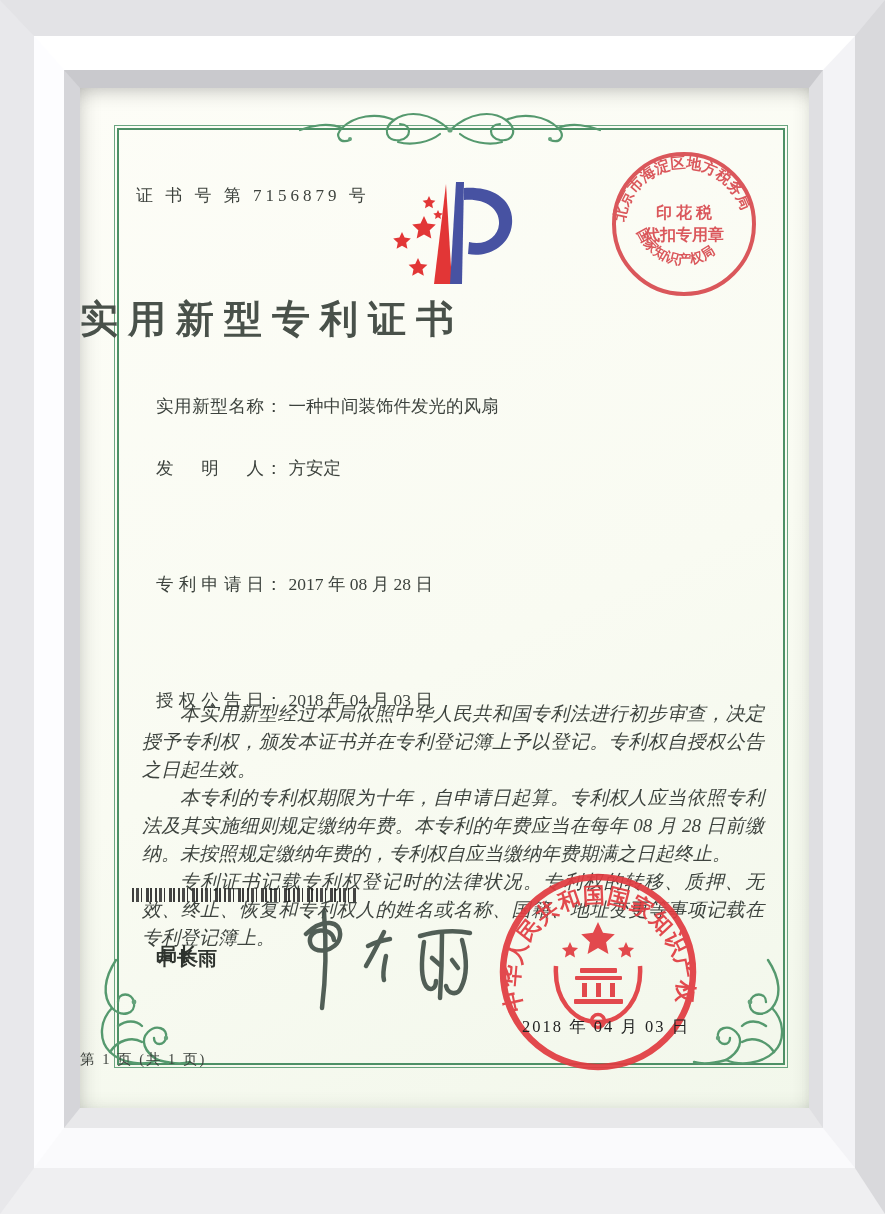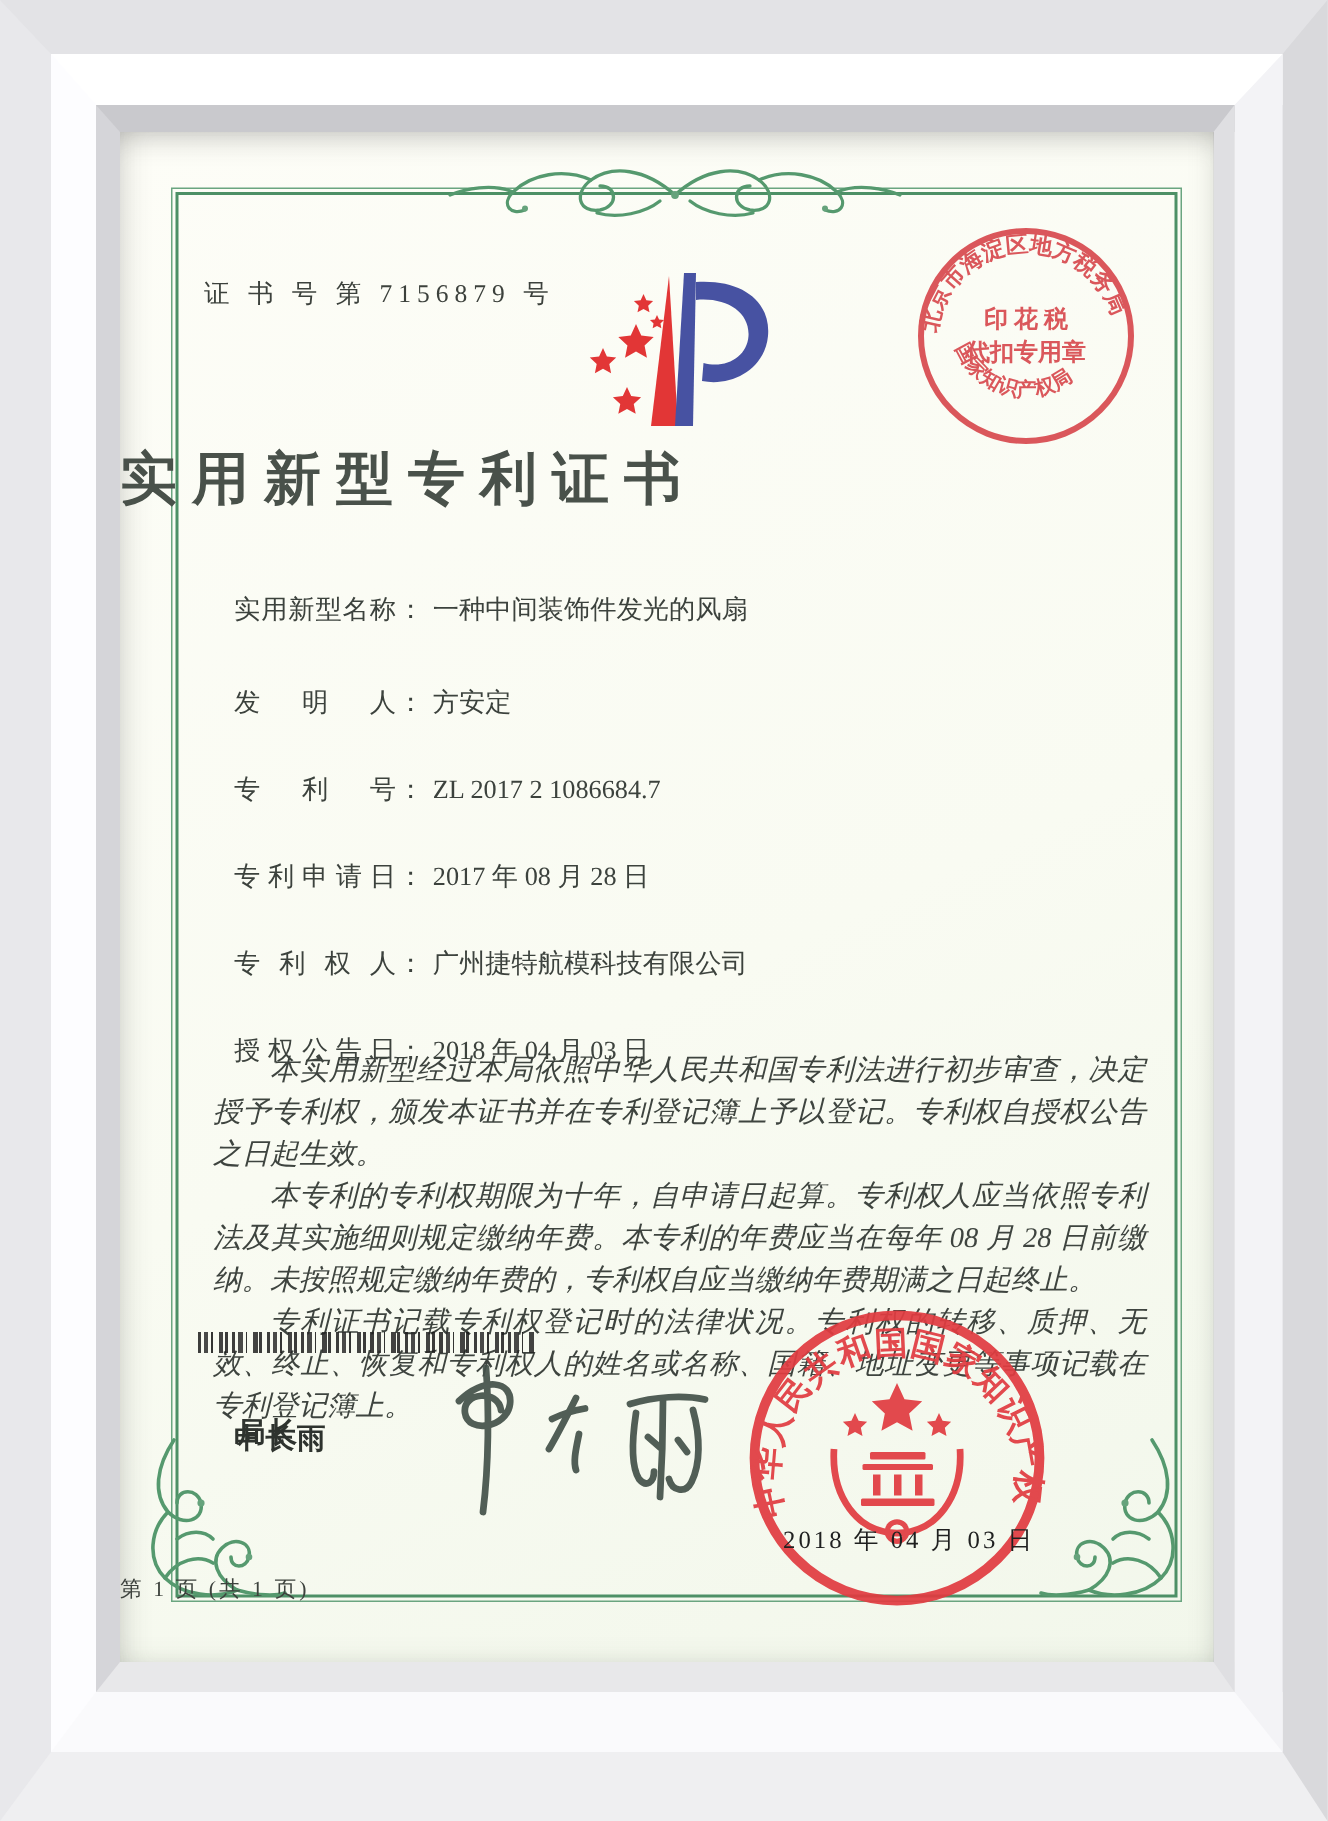--- a/index.html
+++ b/index.html
@@ -146,28 +146,22 @@
       </svg>
 
       <div class="title">实用新型专利证书</div>
 
       <div class="field" style="top:306px">
         <span class="lbl">实用新型名称</span><span class="sep">：</span><span>一种中间装饰件发光的风扇</span>
       </div>
       <div class="field" style="top:368px">
         <span class="lbl">发明人</span><span class="sep">：</span><span>方安定</span>
       </div>
-      <div class="field" style="top:426px">
-        <span class="lbl">专利号</span><span class="sep">：</span><span>ZL 2017 2 1086684.7</span>
-      </div>
       <div class="field" style="top:484px">
         <span class="lbl">专利申请日</span><span class="sep">：</span><span>2017 年 08 月 28 日</span>
-      </div>
-      <div class="field" style="top:542px">
-        <span class="lbl">专利权人</span><span class="sep">：</span><span>广州捷特航模科技有限公司</span>
       </div>
       <div class="field" style="top:600px">
         <span class="lbl">授权公告日</span><span class="sep">：</span><span>2018 年 04 月 03 日</span>
       </div>
 
       <div class="body-text">
         <p>本实用新型经过本局依照中华人民共和国专利法进行初步审查，决定授予专利权，颁发本证书并在专利登记簿上予以登记。专利权自授权公告之日起生效。</p>
         <p>本专利的专利权期限为十年，自申请日起算。专利权人应当依照专利法及其实施细则规定缴纳年费。本专利的年费应当在每年 08 月 28 日前缴纳。未按照规定缴纳年费的，专利权自应当缴纳年费期满之日起终止。</p>
         <p>专利证书记载专利权登记时的法律状况。专利权的转移、质押、无效、终止、恢复和专利权人的姓名或名称、国籍、地址变更等事项记载在专利登记簿上。</p>
       </div>

